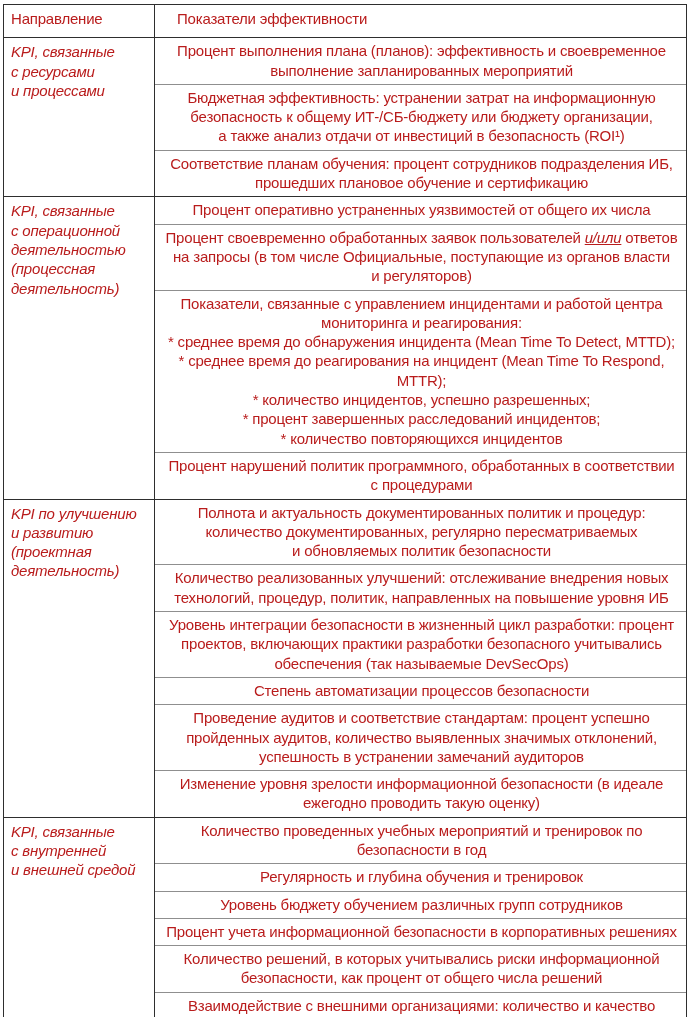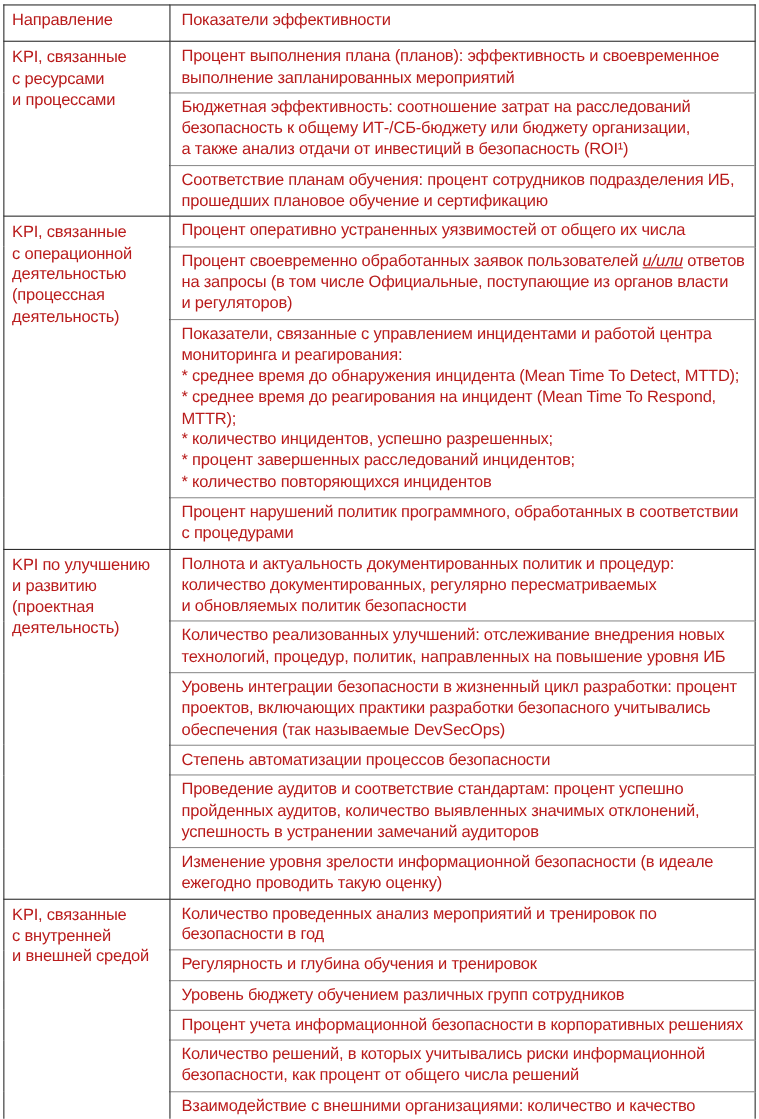--- a/index.html
+++ b/index.html
@@ -35,29 +35,31 @@
     vertical-align: top;
     white-space: pre-line;
     color: #b91c1c;
   }
   table.kpi, th, td.dir {
     border: 1.5px solid #2e2e2e;
   }
   th {
     padding: 4px 8px 9px 7px;
   }
-  th.th-ind { padding-left: 10px; }
+  th.th-ind { padding-left: 22px; }
   td.dir {
     padding: 4px 6px 0 7px;
+    font-style: italic;
   }
   td.ind {
     border-left: 1.5px solid #2e2e2e;
     border-right: 1.5px solid #2e2e2e;
     border-top: 1px solid #8f8f8f;
     padding: 3px 8px 4px 10px;
+    text-align: center;
   }
   td.ind.sec-start {
     border-top: 1.5px solid #2e2e2e;
   }
   tr:last-child td {
     border-bottom: 1.5px solid #2e2e2e;
   }
   em { font-style: italic; text-decoration: underline; }
 </style>
 </head>
@@ -77,21 +79,21 @@
     </thead>
     <tbody>
         <tr>
           <td class="dir" rowspan="3">KPI, связанные
 с ресурсами
 и процессами</td>
           <td class="ind sec-start">Процент выполнения плана (планов): эффективность и своевременное
 выполнение запланированных мероприятий</td>
         </tr>
         <tr>
-          <td class="ind">Бюджетная эффективность: соотношение затрат на расследований
+          <td class="ind">Бюджетная эффективность: устранении затрат на информационную
 безопасность к общему ИТ-/СБ-бюджету или бюджету организации,
 а также анализ отдачи от инвестиций в безопасность (ROI¹)</td>
         </tr>
         <tr>
           <td class="ind">Соответствие планам обучения: процент сотрудников подразделения ИБ,
 прошедших плановое обучение и сертификацию</td>
         </tr>
         <tr>
           <td class="dir" rowspan="4">KPI, связанные
 с операционной
@@ -145,21 +147,21 @@
 успешность в устранении замечаний аудиторов</td>
         </tr>
         <tr>
           <td class="ind">Изменение уровня зрелости информационной безопасности (в идеале
 ежегодно проводить такую оценку)</td>
         </tr>
         <tr>
           <td class="dir" rowspan="7">KPI, связанные
 с внутренней
 и внешней средой</td>
-          <td class="ind sec-start">Количество проведенных анализ мероприятий и тренировок по
+          <td class="ind sec-start">Количество проведенных учебных мероприятий и тренировок по
 безопасности в год</td>
         </tr>
         <tr>
           <td class="ind">Регулярность и глубина обучения и тренировок</td>
         </tr>
         <tr>
           <td class="ind">Уровень бюджету обучением различных групп сотрудников</td>
         </tr>
         <tr>
           <td class="ind">Процент учета информационной безопасности в корпоративных решениях</td>

